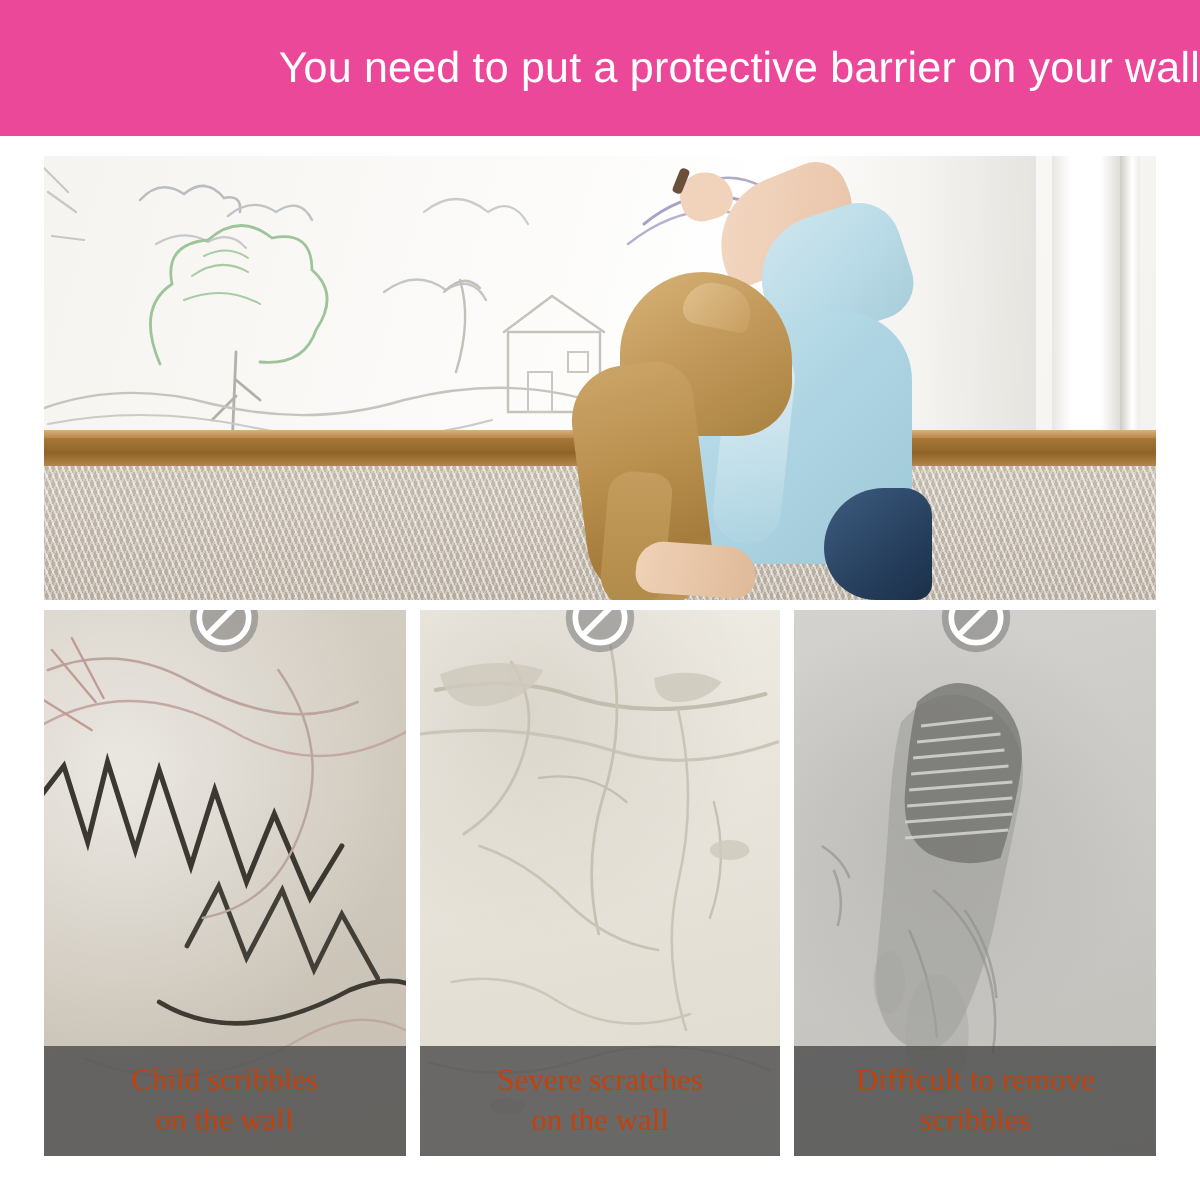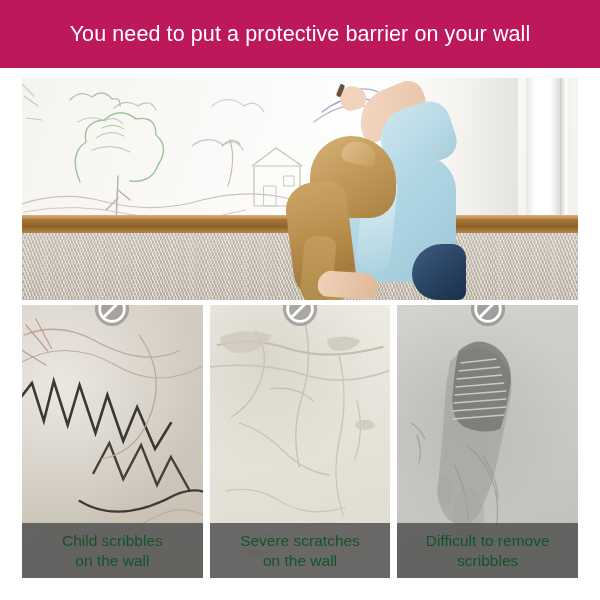--- a/index.html
+++ b/index.html
@@ -21,24 +21,24 @@
     background: #ffffff;
   }
 
   
   .header-bar {
     position: absolute;
     left: 0;
     top: 0;
     width: 600px;
     height: 68px;
-    background: #be185d;
+    background: #ec4899;
     display: flex;
     align-items: center;
-    justify-content: center;
+    justify-content: flex-end;
   }
   .header-title {
     color: #ffffff;
     font-size: 21.5px;
     letter-spacing: 0.1px;
     font-weight: 400;
     white-space: nowrap;
     font-family: "Liberation Sans", sans-serif;
   }
 
@@ -271,26 +271,26 @@
     width: 100%;
     height: 55px;
     background: rgba(78,78,78,0.82);
     display: flex;
     align-items: center;
     justify-content: center;
     text-align: center;
     z-index: 3;
   }
   .panel-caption span {
-    color: #14532d;
+    color: #c2410c;
     font-size: 15.5px;
     line-height: 20px;
     font-weight: 400;
     white-space: pre-line;
-    font-family: Liberation Sans, sans-serif;
+    font-family: Liberation Serif, serif;
   }
 </style>
 </head>
 <body>
 
 <div class="page">
 
   <div class="header-bar">
     <div class="header-title">You need to put a protective barrier on your wall</div>
   </div>

